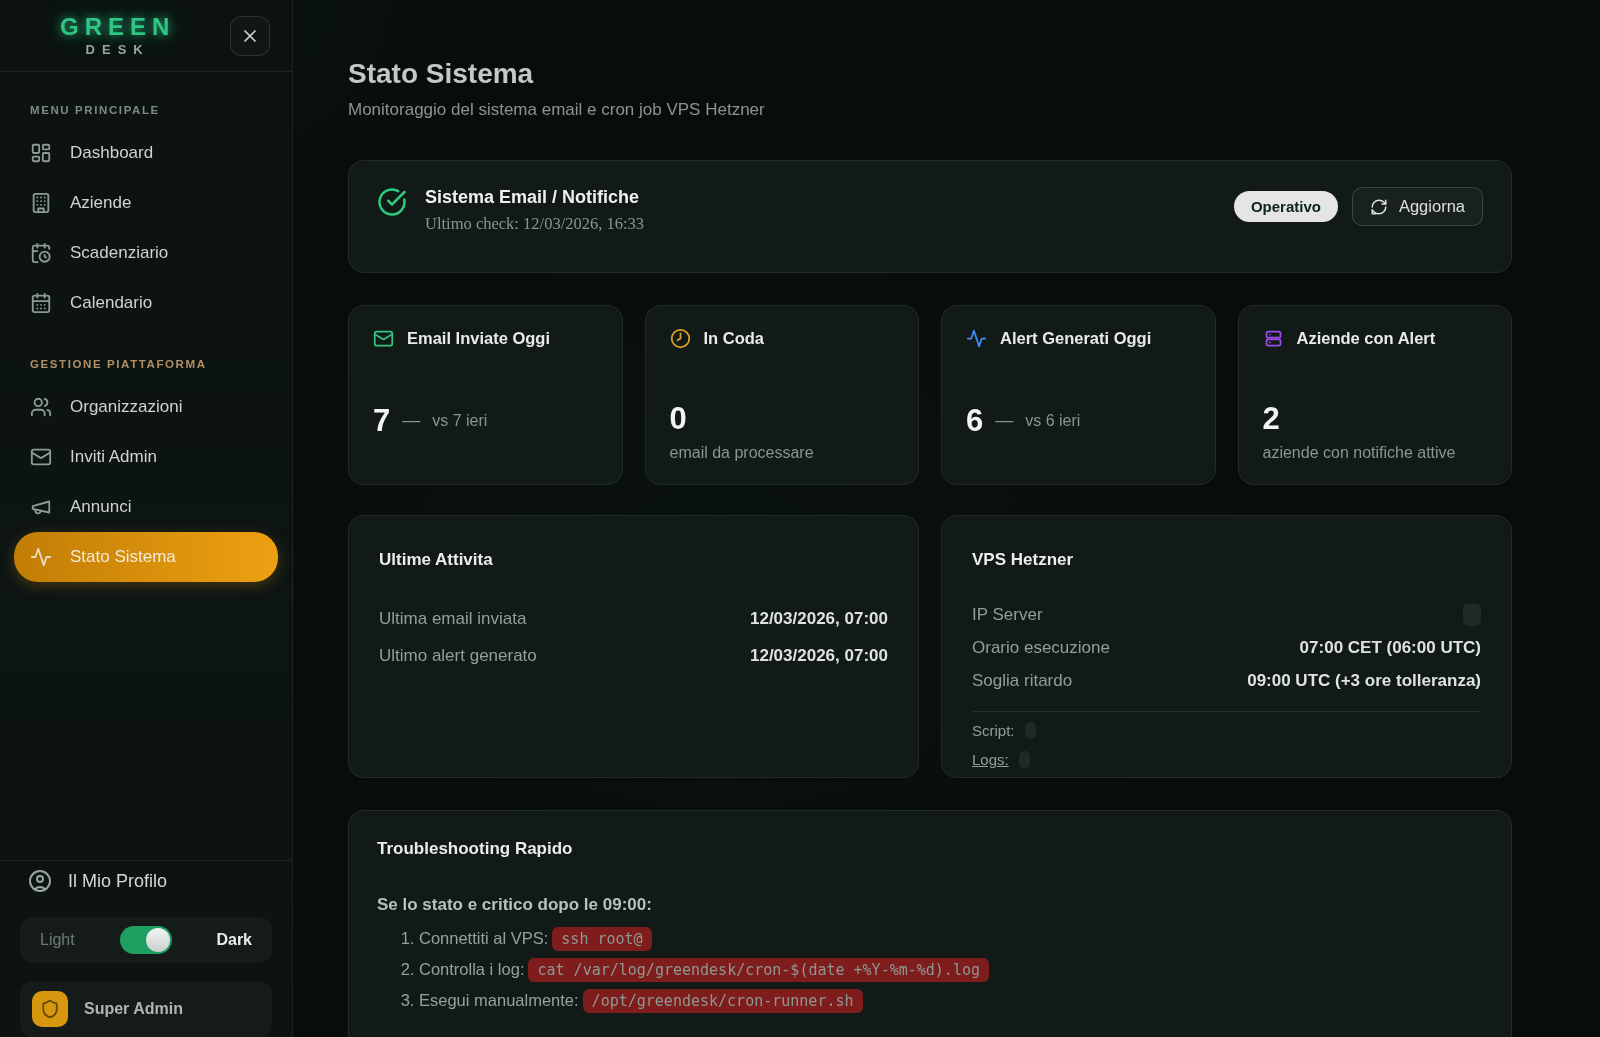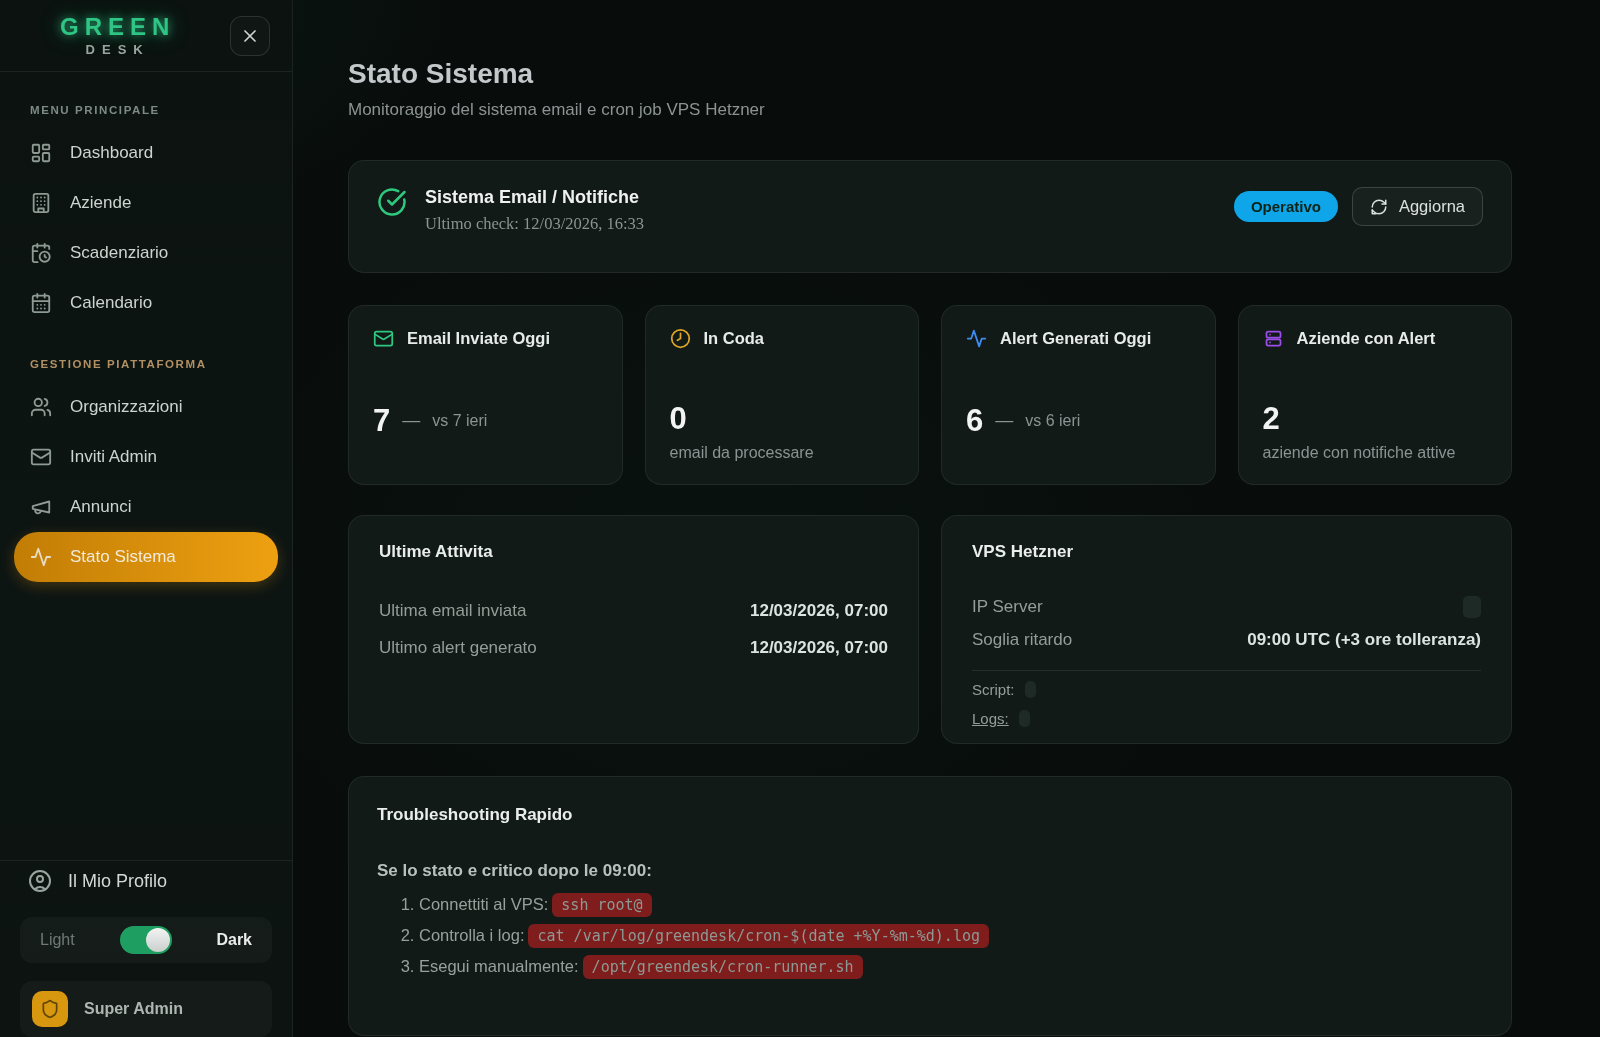--- a/index.html
+++ b/index.html
@@ -113,21 +113,21 @@
   .stat-head { display:flex; align-items:center; gap:13px; }
   .stat-title { font-size:16.5px; font-weight:bold; color:#e7ebe9;text-align:center; }
   .stat-value-block { margin-top:auto; }
   .stat-value-block.inline { display:flex; align-items:center; gap:12px; margin-bottom:26px; }
   .stat-value { font-size:31px; font-weight:bold; color:#f1f4f3; line-height:1; }
   .stat-delta { font-size:18px; color:#8b9492; }
   .stat-note { font-size:16px; color:#8b9492; }
   .stat-note.below { margin-top:10px; }
 
   .two-col { margin-top:30px; display:grid; grid-template-columns:1fr 1fr; gap:22px; }
-  .panel { height:229px; padding:26px 30px; }
+  .panel { height:263px; padding:34px 30px; }
   .panel-title { font-size:17px; font-weight:bold; color:#e9edec; }
   .kv-rows { margin-top:30px; }
   .kv-row { display:flex; justify-content:space-between; align-items:center; height:37px; }
   .kv-label { font-size:17px; color:#939e99; }
   .kv-value { font-size:17px; font-weight:bold; color:#dde3e0; }
   .chip-empty { width:18px; height:22px; border-radius:5px; background:#1d2a25; display:inline-block; }
   .panel-divider { margin-top:14px; border-top:1px solid rgba(255,255,255,0.09); }
   .mini-row { display:flex; align-items:center; gap:10px; margin-top:10px; font-size:15px; color:#939e99; }
   .mini-chip { width:11px; height:17px; border-radius:5px; background:#1d2a25; display:inline-block; }
 
@@ -303,21 +303,21 @@
               <path d="M21.8 10A10 10 0 1 1 17 3.34"></path>
               <path d="m9 11 3 3L22 4"></path>
             </svg>
         </span>
         <div>
           <div class="status-title">Sistema Email / Notifiche</div>
           <div class="status-sub">Ultimo check: 12/03/2026, 16:33</div>
         </div>
       </div>
       <div class="status-right">
-        <span class="badge" style="background: #0ea5e9;">Operativo</span>
+        <span class="badge" style="background: #e5e5e5;">Operativo</span>
         <button class="btn">
           <span class="ic">
             <svg width="18" height="18" viewBox="0 0 24 24" fill="none" stroke="currentColor" stroke-width="2" stroke-linecap="round" stroke-linejoin="round">
                 <path d="M3 12a9 9 0 0 1 9-9 9.75 9.75 0 0 1 6.74 2.74L21 8"></path>
                 <path d="M21 3v5h-5"></path>
                 <path d="M21 12a9 9 0 0 1-9 9 9.75 9.75 0 0 1-6.74-2.74L3 16"></path>
                 <path d="M8 21H3v-5"></path>
               </svg>
           </span>
           <span>Aggiorna</span>
@@ -412,20 +412,24 @@
       </div>
 
       <div class="card panel">
         <div class="panel-title">VPS Hetzner</div>
         <div class="kv-rows" style="margin-top:28px;">
           <div class="kv-row" style="height:33px;">
             <span class="kv-label">IP Server</span>
             <span class="chip-empty"></span>
           </div>
           <div class="kv-row" style="height:33px;">
+            <span class="kv-label">Orario esecuzione</span>
+            <span class="kv-value">07:00 CET (06:00 UTC)</span>
+          </div>
+          <div class="kv-row" style="height:33px;">
             <span class="kv-label">Soglia ritardo</span>
             <span class="kv-value">09:00 UTC (+3 ore tolleranza)</span>
           </div>
         </div>
         <div class="panel-divider"></div>
         <div class="mini-row">
           <span>Script:</span>
           <span class="mini-chip"></span>
         </div>
         <div class="mini-row" style="margin-top:12px;text-decoration:underline;">

